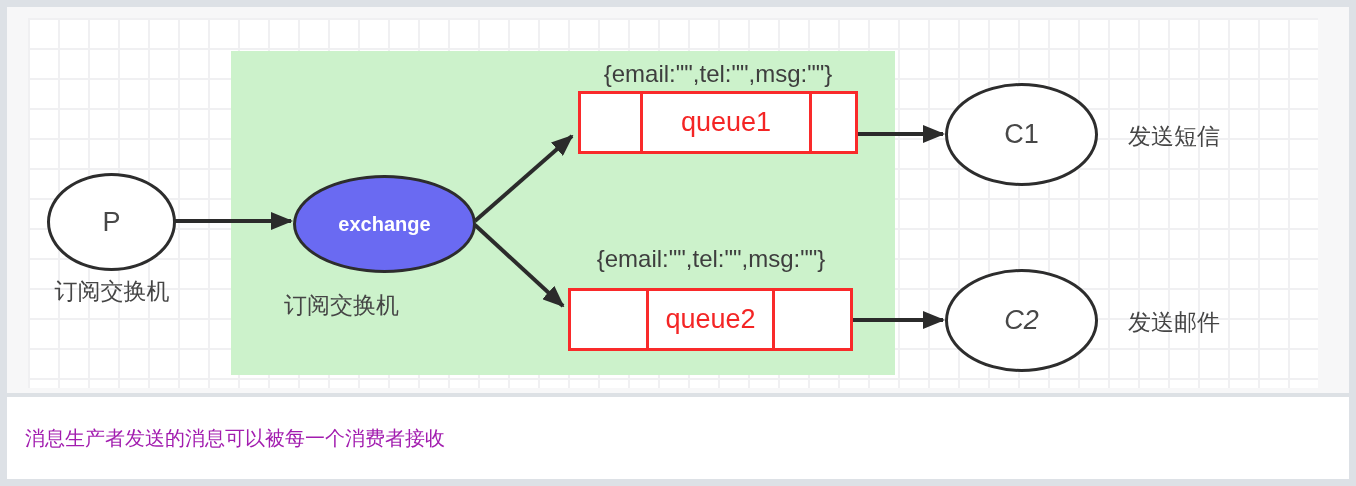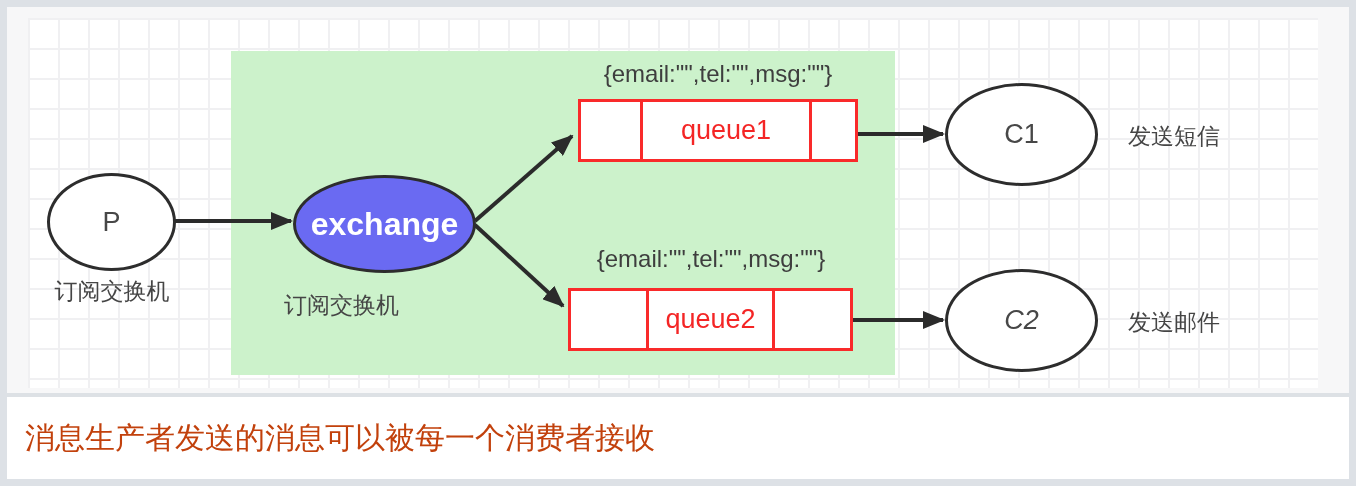--- a/index.html
+++ b/index.html
@@ -44,21 +44,21 @@
     position: absolute;
     border: 3px solid #2d2d2d;
     border-radius: 50%;
     background: #ffffff;
     display: flex; align-items: center; justify-content: center;
     font-size: 27px;
     color: #474747;
   }
   .producer   { left: 40px;  top: 166px; width: 129px; height: 98px; }
   .exchange   { left: 286px; top: 168px; width: 183px; height: 98px;
-                color: #ffffff; font-weight: bold; font-size: 32px; }
+                color: #ffffff; font-weight: bold; font-size: 20px; }
   .consumer1  { left: 938px; top: 76px;  width: 153px; height: 103px; }
   .consumer2  { left: 938px; top: 262px; width: 153px; height: 103px; font-style: italic; }
 
   .zh-label {
     position: absolute;
     font-size: 23px;
     color: #454545;
     white-space: nowrap;
   }
   .producer-caption { left: 30px;  top: 269px; width: 150px; text-align: center; }
@@ -77,21 +77,21 @@
   .msg1 { left: 551px; top: 53px; }
   .msg2 { left: 544px; top: 238px; }
 
   .queue {
     position: absolute;
     height: 63px;
     background: #ffffff;
     border: 3px solid #f92a2a;
     display: flex;
   }
-  .queue1 { left: 571px; top: 92px;  width: 280px; padding-left: 16px; }
+  .queue1 { left: 571px; top: 84px;  width: 280px; padding-left: 16px; }
   .queue2 { left: 561px; top: 281px; width: 285px; gap: 32px; }
   .queue .cell-side { width: 43px; flex: 0 0 auto; }
   .queue .cell-main {
     flex: 1 1 auto;
     border-left: 3px solid #f92a2a;
     border-right: 3px solid #f92a2a;
     display: flex; align-items: center; justify-content: center;
     font-size: 27px;
     color: #f42525;
   }
@@ -113,22 +113,22 @@
   .caption-bar {
     position: absolute;
     left: 0; top: 390px;
     width: 1342px; height: 82px;
     background: #ffffff;
     display: flex;
     align-items: center;
   }
   .caption-text {
     margin-left: 18px;
-    font-size: 30px;
-    color: #c2410c;
+    font-size: 20px;
+    color: #a21caf;
     white-space: nowrap;
   }
 </style>
 </head>
 <body>
 
 <div class="frame">
   <div class="inner">
 
     <div class="diagram">

